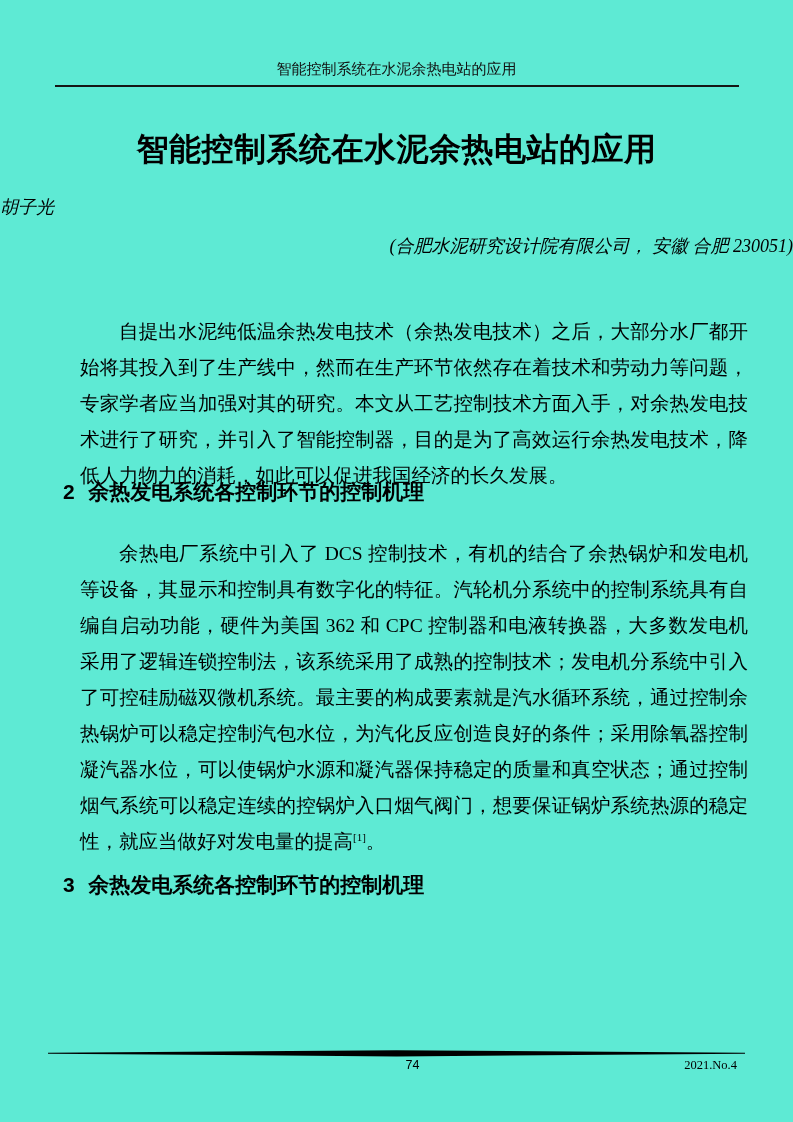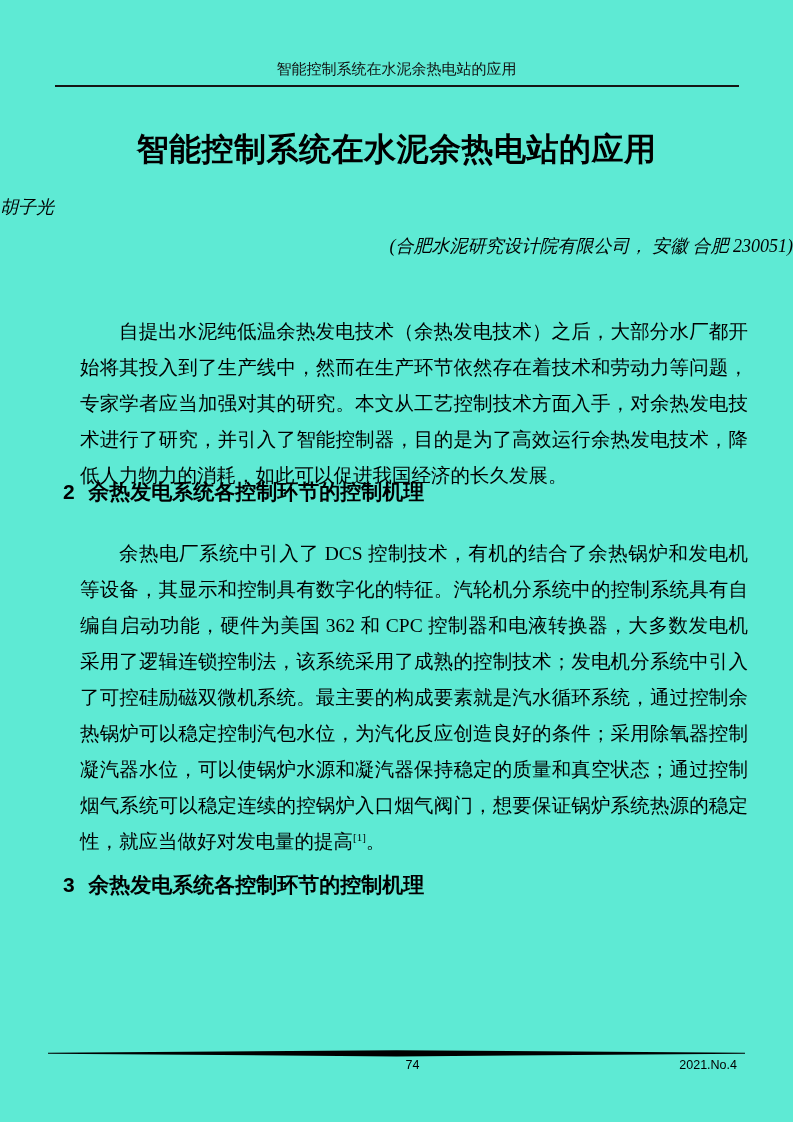--- a/index.html
+++ b/index.html
@@ -117,21 +117,21 @@
     width: 100%;
     text-align: center;
     font-family: "Liberation Sans", sans-serif;
     font-size: 12.5px;
     color: #000;
   }
   .issue-label {
     position: absolute;
     top: 1058px;
     right: 56px;
-    font-family: Liberation Sans, sans-serif;
+    font-family: Liberation Serif, serif;
     font-size: 12.5px;
     color: #000;
   }
 </style>
 </head>
 <body>
 
 <div class="page">
 
   <div class="running-title">智能控制系统在水泥余热电站的应用</div>

